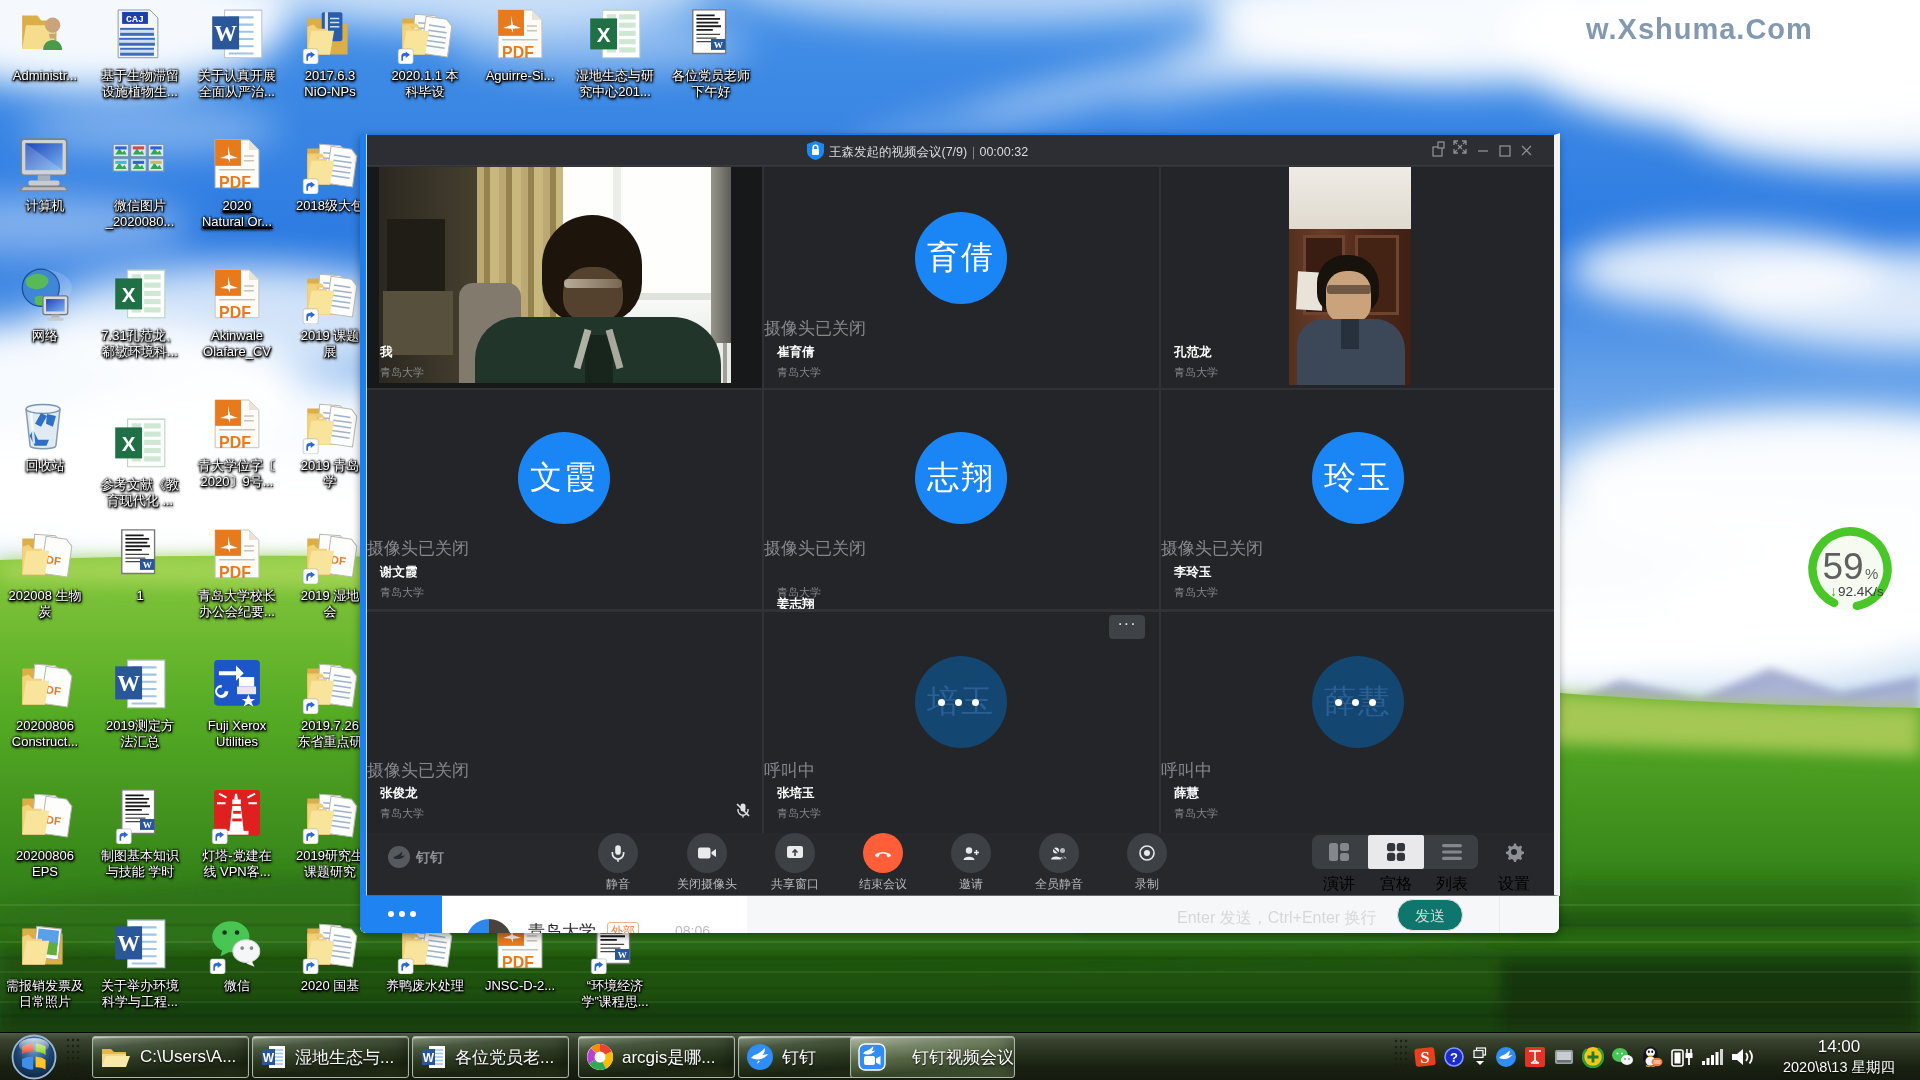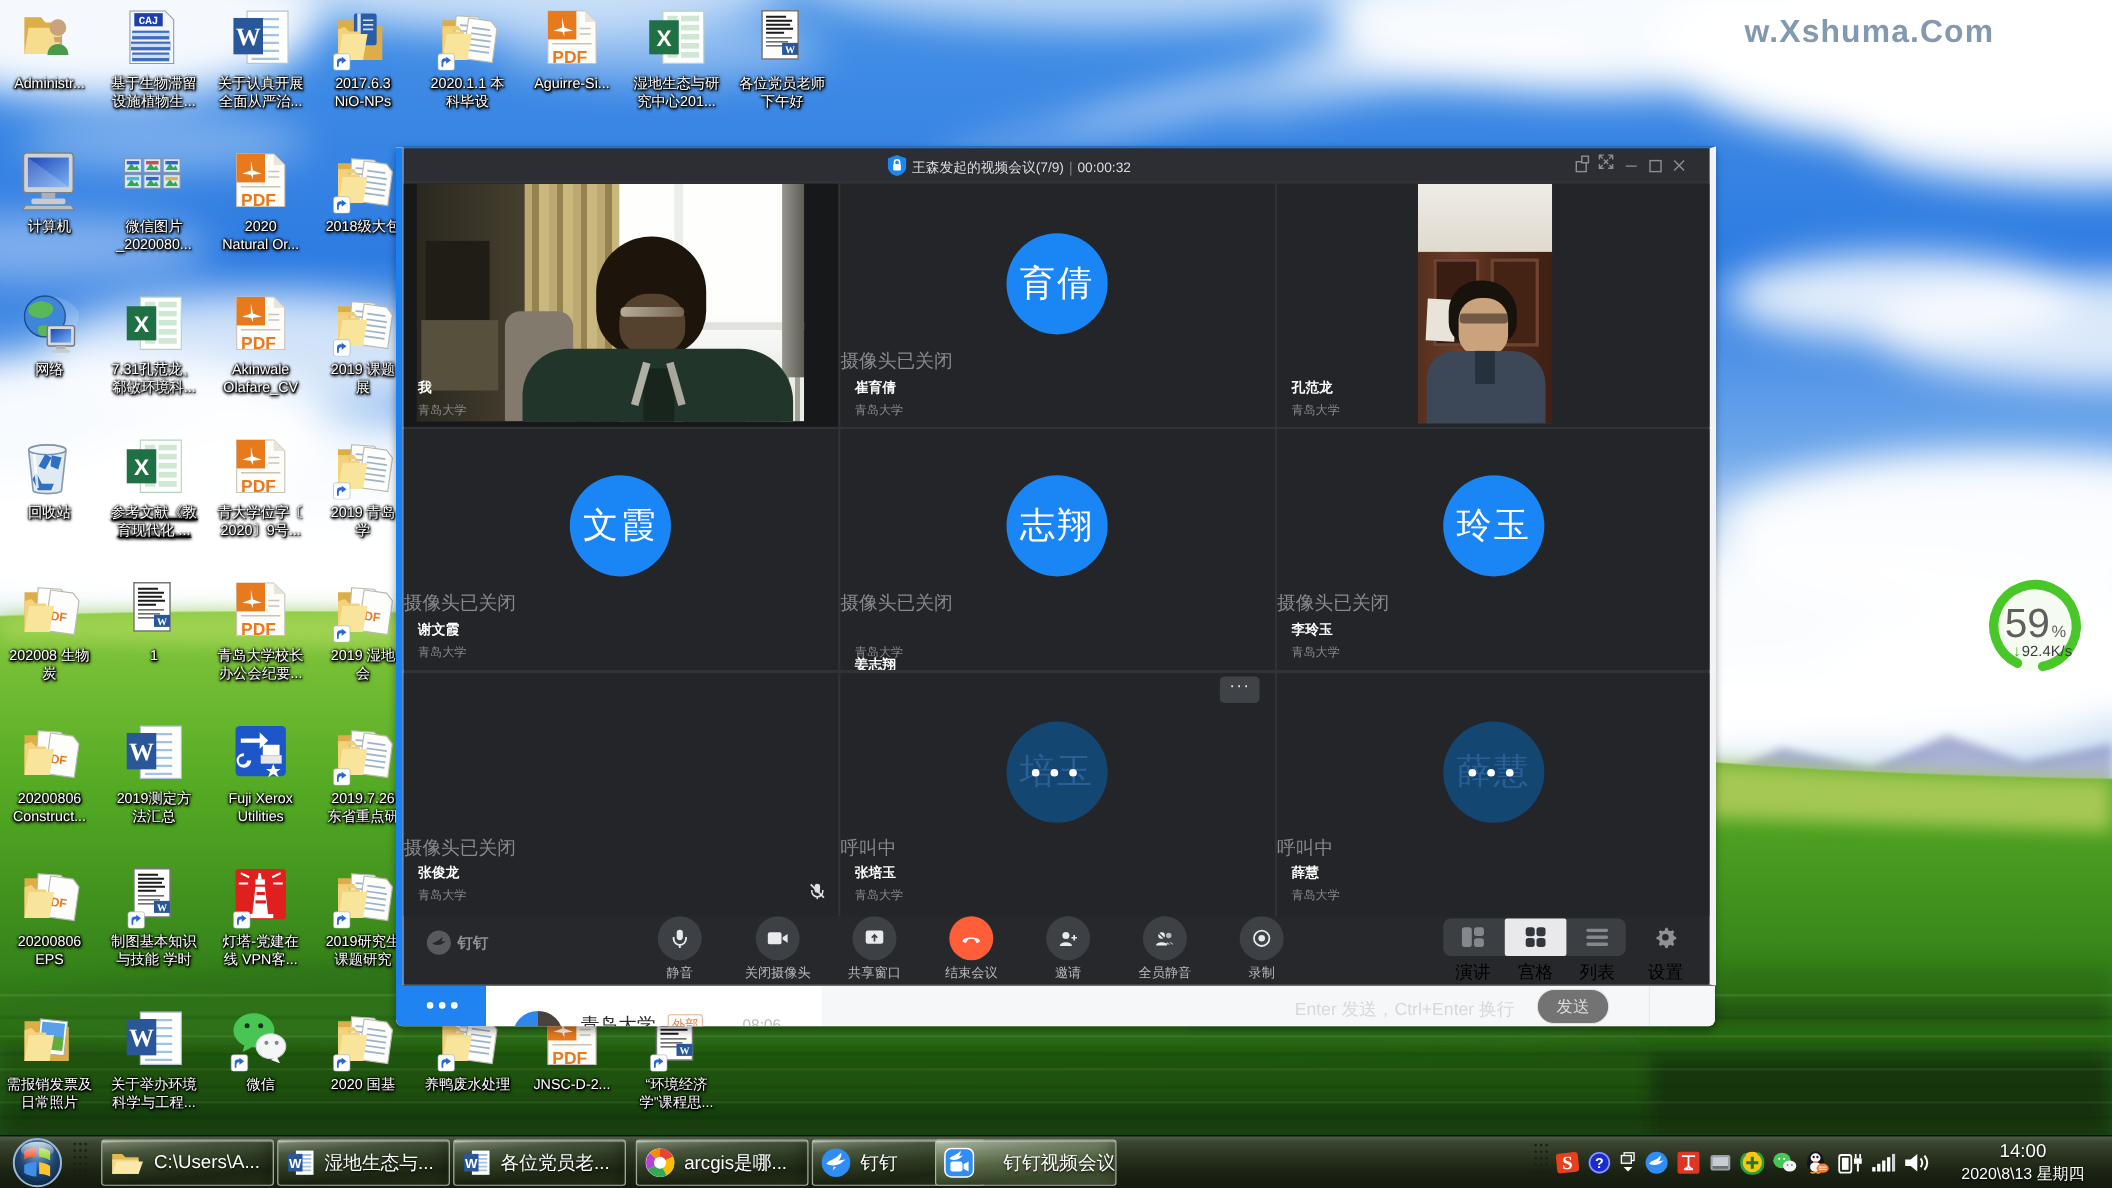--- a/index.html
+++ b/index.html
@@ -444,21 +444,21 @@
         <div class="lb">微信图片<br>_2020080...</div>
       </div>
 <div class="di" style="left:92px;top:268px;">
         <div class="ic">
 <svg width="58" height="56" viewBox="-2 0 54 52">
             <use href="#excel" transform="scale(0.962)"></use>
           </svg>
 </div>
         <div class="lb">7.31孔范龙、<br>郗敏环境科...</div>
       </div>
-<div class="di" style="left:92px;top:398px;text-decoration:underline;">
+<div class="di" style="left:92px;top:417px;">
         <div class="ic">
 <svg width="58" height="56" viewBox="-2 0 54 52">
             <use href="#excel" transform="scale(0.962)"></use>
           </svg>
 </div>
         <div class="lb">参考文献《教<br>育现代化 ...</div>
       </div>
 <div class="di" style="left:92px;top:528px;">
         <div class="ic">
 <svg width="52" height="56" viewBox="-2 0 48 52">
@@ -493,21 +493,21 @@
         <div class="lb">关于举办环境<br>科学与工程...</div>
       </div>
 <div class="di" style="left:189px;top:8px;">
         <div class="ic">
 <svg width="58" height="56" viewBox="-2 0 54 52">
             <use href="#word" transform="scale(0.962)"></use>
           </svg>
 </div>
         <div class="lb">关于认真开展<br>全面从严治...</div>
       </div>
-<div class="di" style="left:189px;top:138px;">
+<div class="di" style="left:189px;top:138px;text-decoration:underline;">
         <div class="ic">
 <svg width="56" height="56" viewBox="-2 0 52 52">
             <use href="#pdfd" transform="scale(0.923)"></use>
           </svg>
 </div>
         <div class="lb">2020<br>Natural Or...</div>
       </div>
 <div class="di" style="left:189px;top:268px;">
         <div class="ic">
 <svg width="56" height="56" viewBox="-2 0 52 52">
@@ -699,21 +699,21 @@
       <i style="width:6px;height:6px;border-radius:50%;background:#fff;display:block"></i>
     </div>
     <div class="abs" style="left:82px;top:761px;width:305px;height:38px;background:#fff;border-top:1px solid #ececec;">
       <div class="abs" style="left:24px;top:23px;width:46px;height:46px;border-radius:50%;background:linear-gradient(90deg,#2f87ea 50%,#4a423c 50%);"></div>
       <div class="abs" style="left:86px;top:24px;font-size:17px;color:#2b2b2b;">青岛大学</div>
       <div class="abs" style="left:165px;top:26px;font-size:12px;color:#ee7c3c;border:1px solid #f0b18c;border-radius:3px;padding:0 3px;background:#fff;">外部</div>
       <div class="abs" style="left:233px;top:27px;font-size:14px;color:#bbb;">08:06</div>
     </div>
     <div class="abs" style="left:387px;top:761px;width:812px;height:38px;background:#f6f7f8;border-radius:0 0 6px 0;">
       <div class="abs" style="left:430px;top:13px;font-size:16px;color:#d5d8db;">Enter 发送，Ctrl+Enter 换行</div>
-      <div class="abs" style="left:650px;top:4px;width:66px;height:32px;border:1px solid #e2e4e6;border-radius:17px;background:#737373;text-align:center;line-height:32px;font-size:15px;color:#d8dadd;">发送</div>
+      <div class="abs" style="left:650px;top:4px;width:66px;height:32px;border:1px solid #e2e4e6;border-radius:17px;background:#0f766e;text-align:center;line-height:32px;font-size:15px;color:#d8dadd;">发送</div>
       <div class="abs" style="left:752px;top:0px;width:1px;height:38px;background:#e8eaec;"></div>
     </div>
   </div>
 
   <div id="confwin">
     <div id="titlebar">
       <svg class="abs" width="17" height="19" style="left:440px;top:6px" viewBox="0 0 17 19">
         <path d="M8.5,0 L17,3 V10 C17,15 13,18 8.5,19 C4,18 0,15 0,10 V3 Z" fill="#1b88f2"></path>
         <rect x="5" y="8" width="7" height="6" rx="1" fill="#fff"></rect>
         <path d="M6.2,8 V6.5 A2.3,2.3 0 0 1 10.8,6.5 V8" fill="none" stroke="#fff" stroke-width="1.5"></path>

